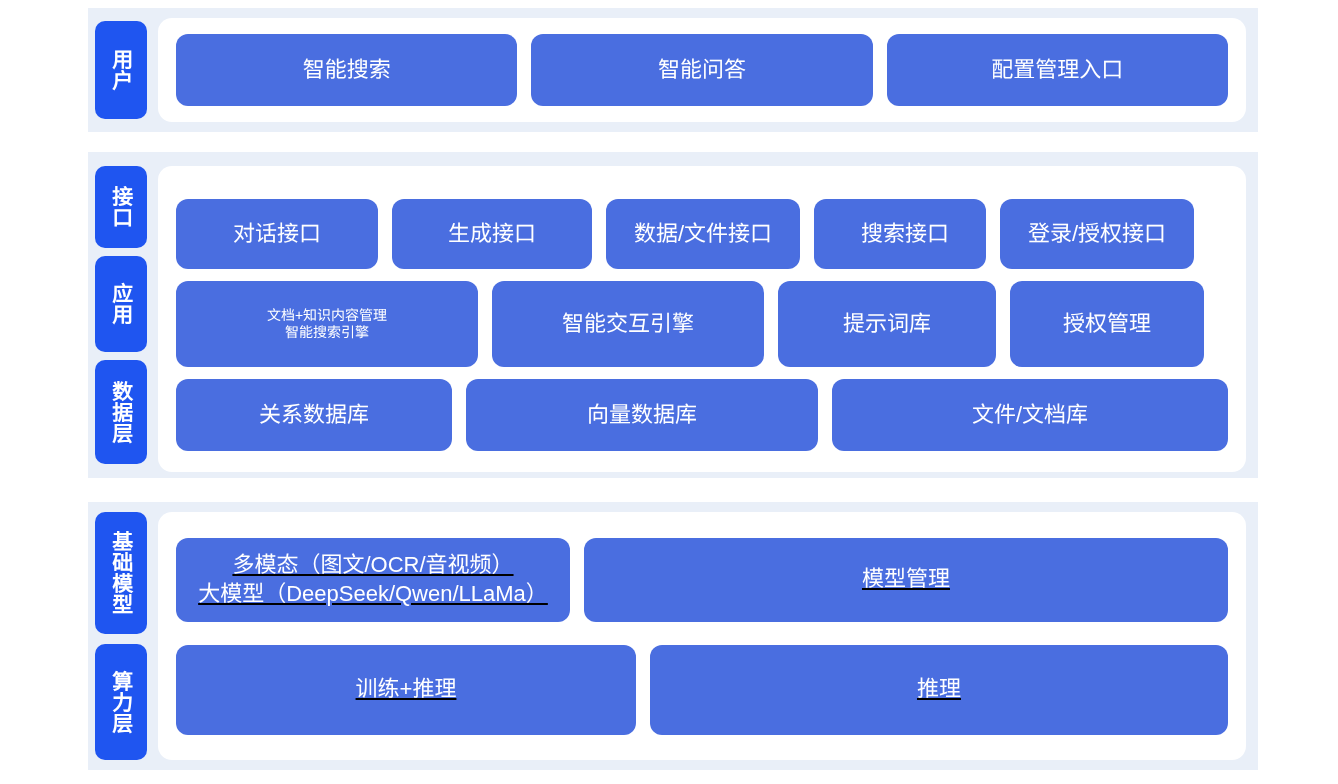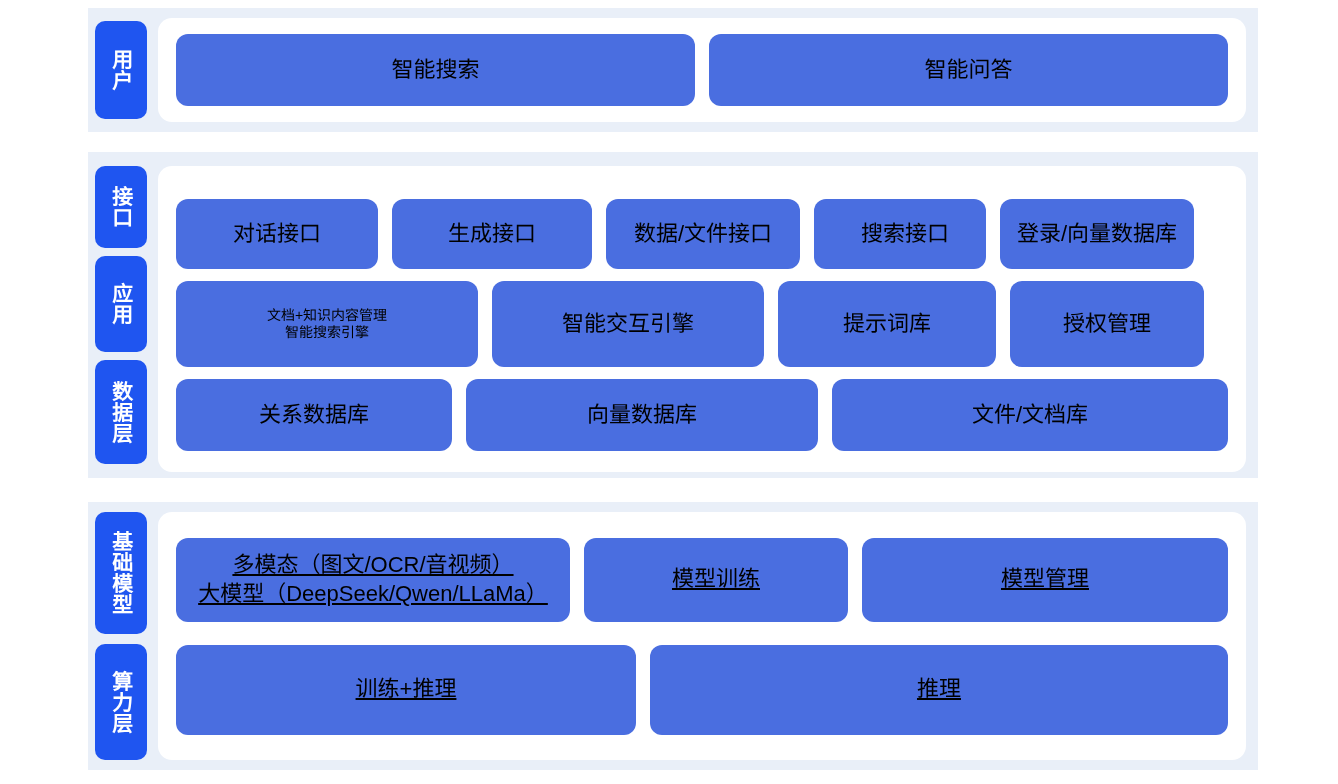--- a/index.html
+++ b/index.html
@@ -82,21 +82,21 @@
 
   .row {
     display: flex;
     flex-direction: row;
     gap: 14px;
     width: 100%;
   }
 
   .box {
     background: #4a6ee0;
-    color: #000000;
+    color: #ffffff;
     border-radius: 12px;
     display: flex;
     align-items: center;
     justify-content: center;
     text-align: center;
     font-size: 22px;
     line-height: 1.22;
     padding: 6px 10px;
     box-sizing: border-box;
     white-space: pre-line;
@@ -164,38 +164,39 @@
 <div id="diagram">
 
   <div class="section" id="sec-user">
     <div class="tag-col">
       <div class="tag tag-user">用户</div>
     </div>
     <div class="card">
       <div class="row">
         <div class="box">智能搜索</div>
         <div class="box">智能问答</div>
+        <div class="box">配置管理入口</div>
       </div>
     </div>
   </div>
 
   <div class="section" id="sec-mid">
     <div class="tag-col">
       <div class="tag tag-api">接口</div>
       <div class="tag tag-app">应用</div>
       <div class="tag tag-data">数据层</div>
     </div>
     <div class="card">
 
       <div class="row row-api">
         <div class="box w-dlg">对话接口</div>
         <div class="box w-gen">生成接口</div>
         <div class="box w-file">数据/文件接口</div>
         <div class="box w-srch">搜索接口</div>
-        <div class="box w-auth">登录/向量数据库</div>
+        <div class="box w-auth">登录/授权接口</div>
       </div>
 
       <div class="row row-app">
         <div class="box w-doc">文档+知识内容管理
 智能搜索引擎</div>
         <div class="box w-eng">智能交互引擎</div>
         <div class="box w-prm">提示词库</div>
         <div class="box w-acl">授权管理</div>
       </div>
 
@@ -211,21 +212,20 @@
   <div class="section" id="sec-base">
     <div class="tag-col">
       <div class="tag tag-model">基础模型</div>
       <div class="tag tag-power">算力层</div>
     </div>
     <div class="card">
 
       <div class="row row-m">
         <div class="box w-mm">多模态（图文/OCR/音视频）
 大模型（DeepSeek/Qwen/LLaMa）</div>
-        <div class="box w-train">模型训练</div>
         <div class="box w-mgmt">模型管理</div>
       </div>
 
       <div class="row row-p">
         <div class="box w-ti">训练+推理</div>
         <div class="box w-infer">推理</div>
       </div>
 
     </div>
   </div>

